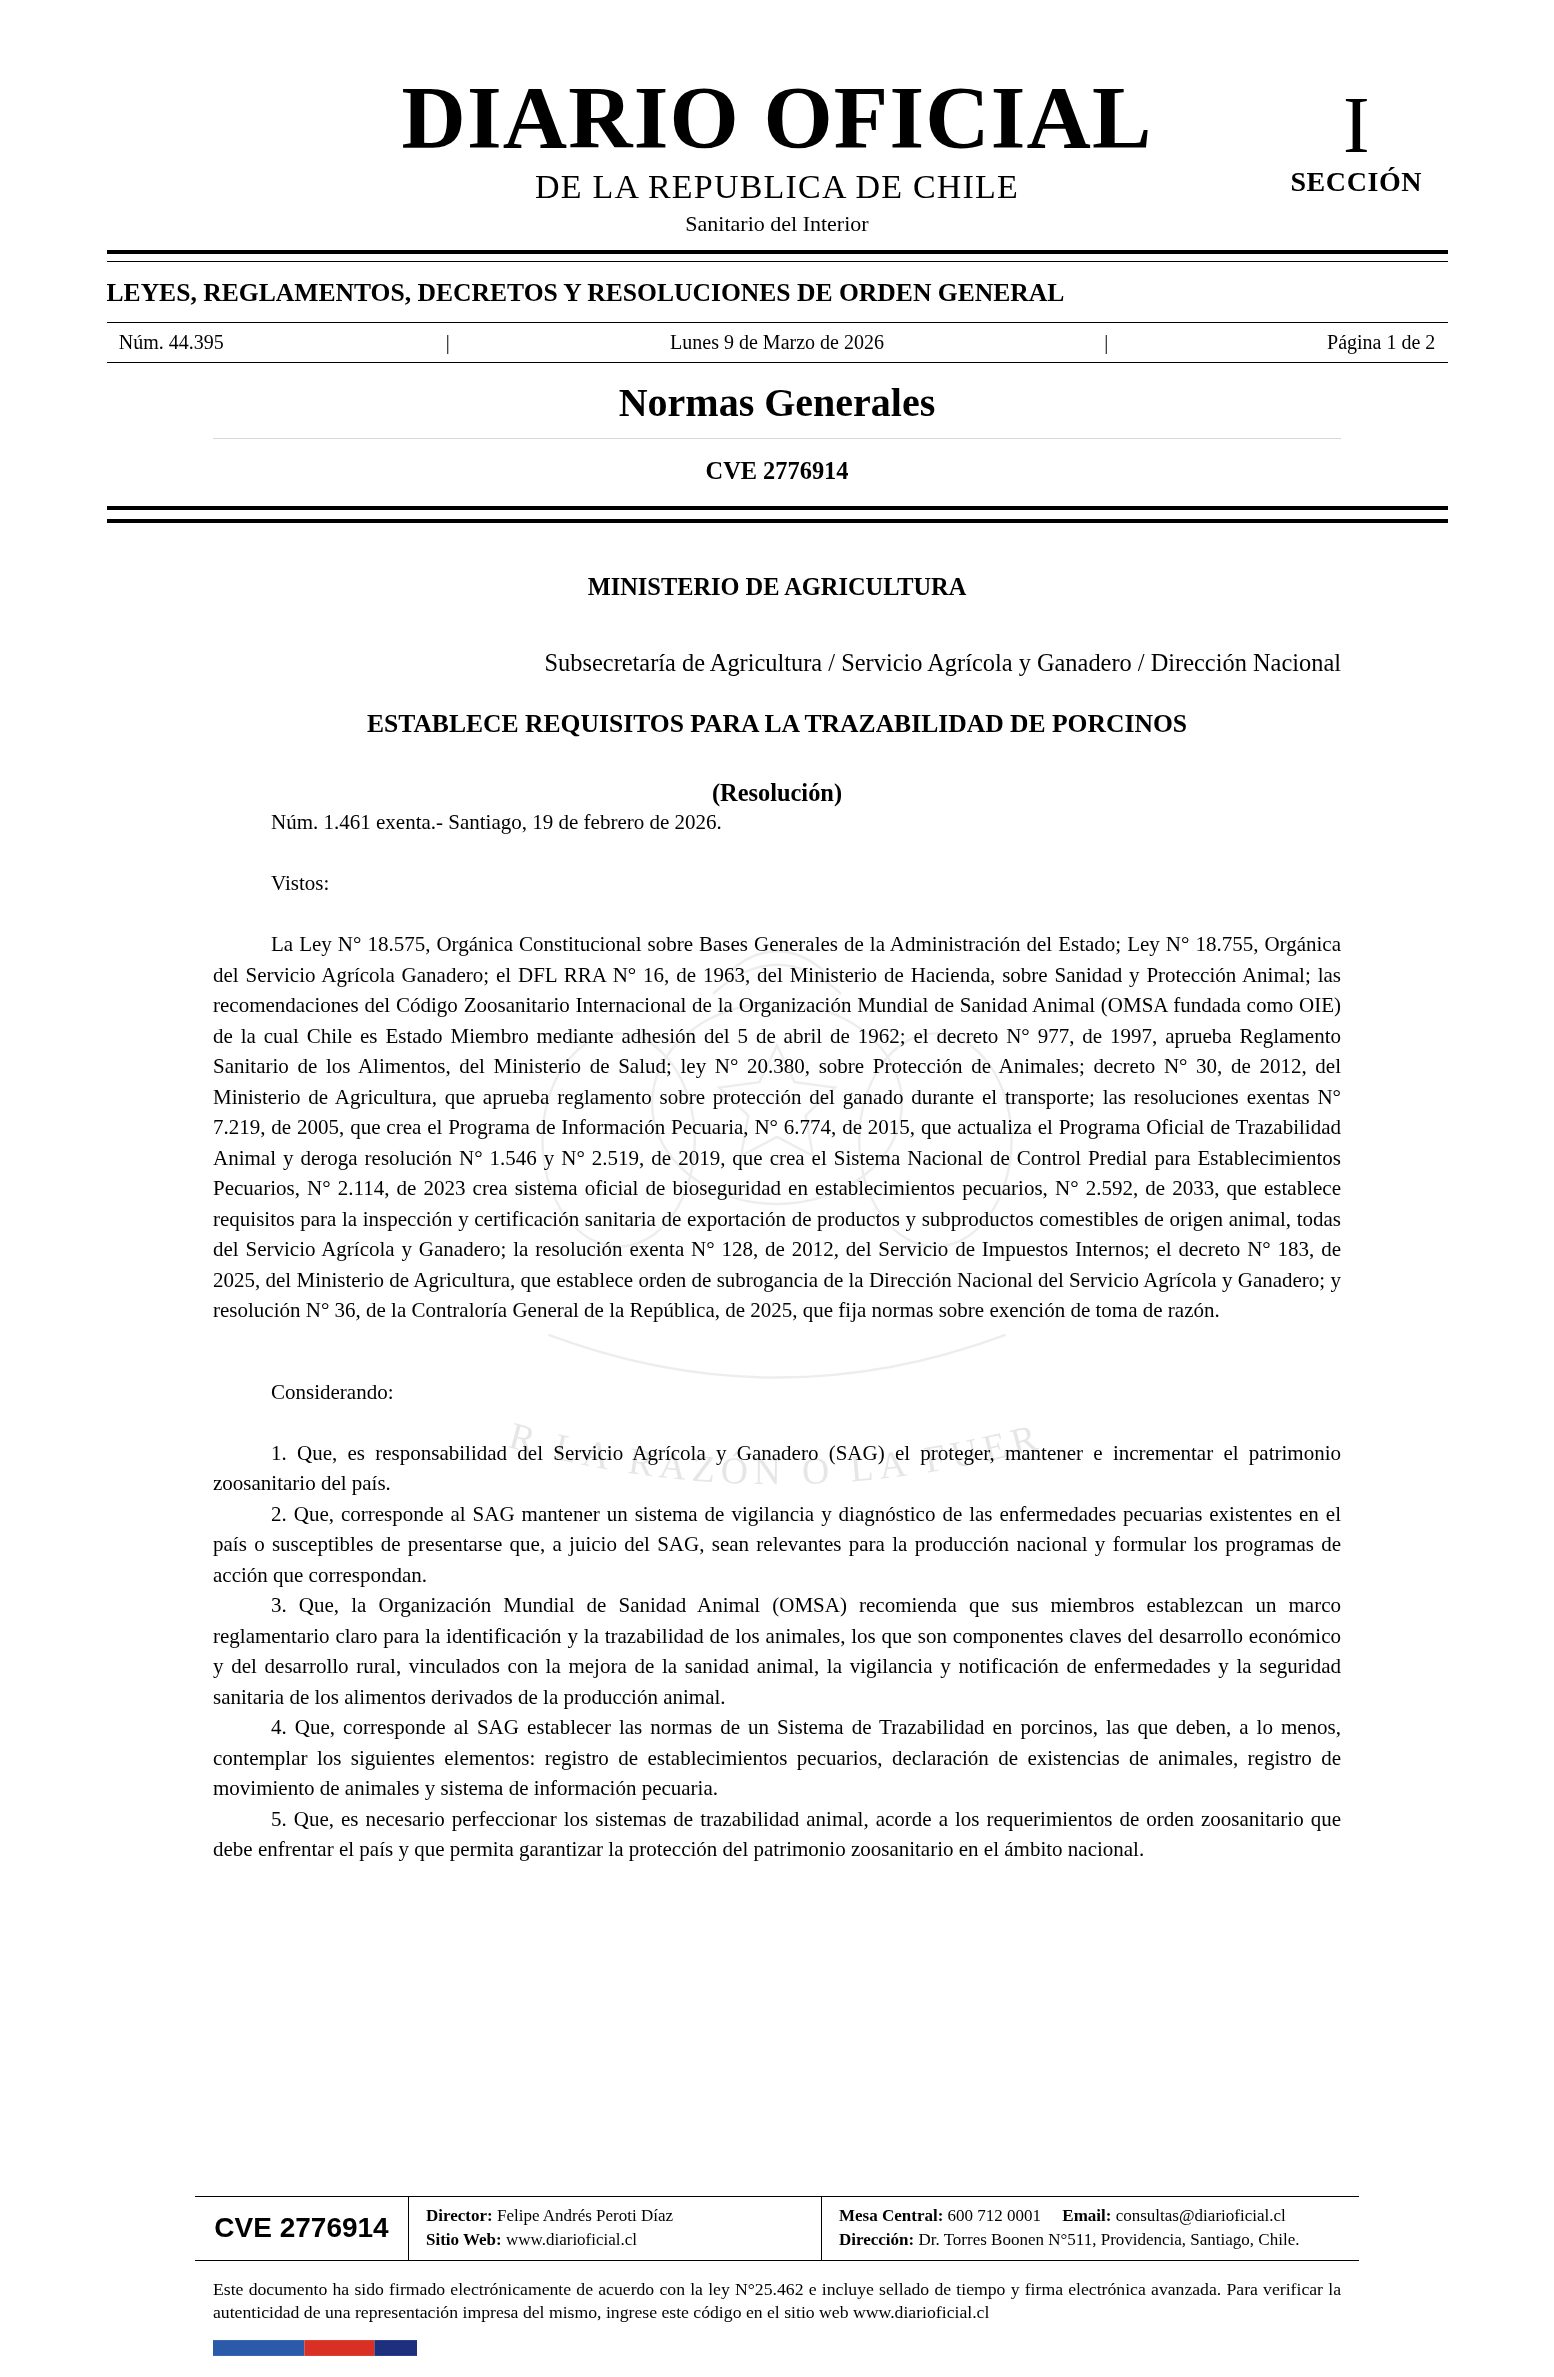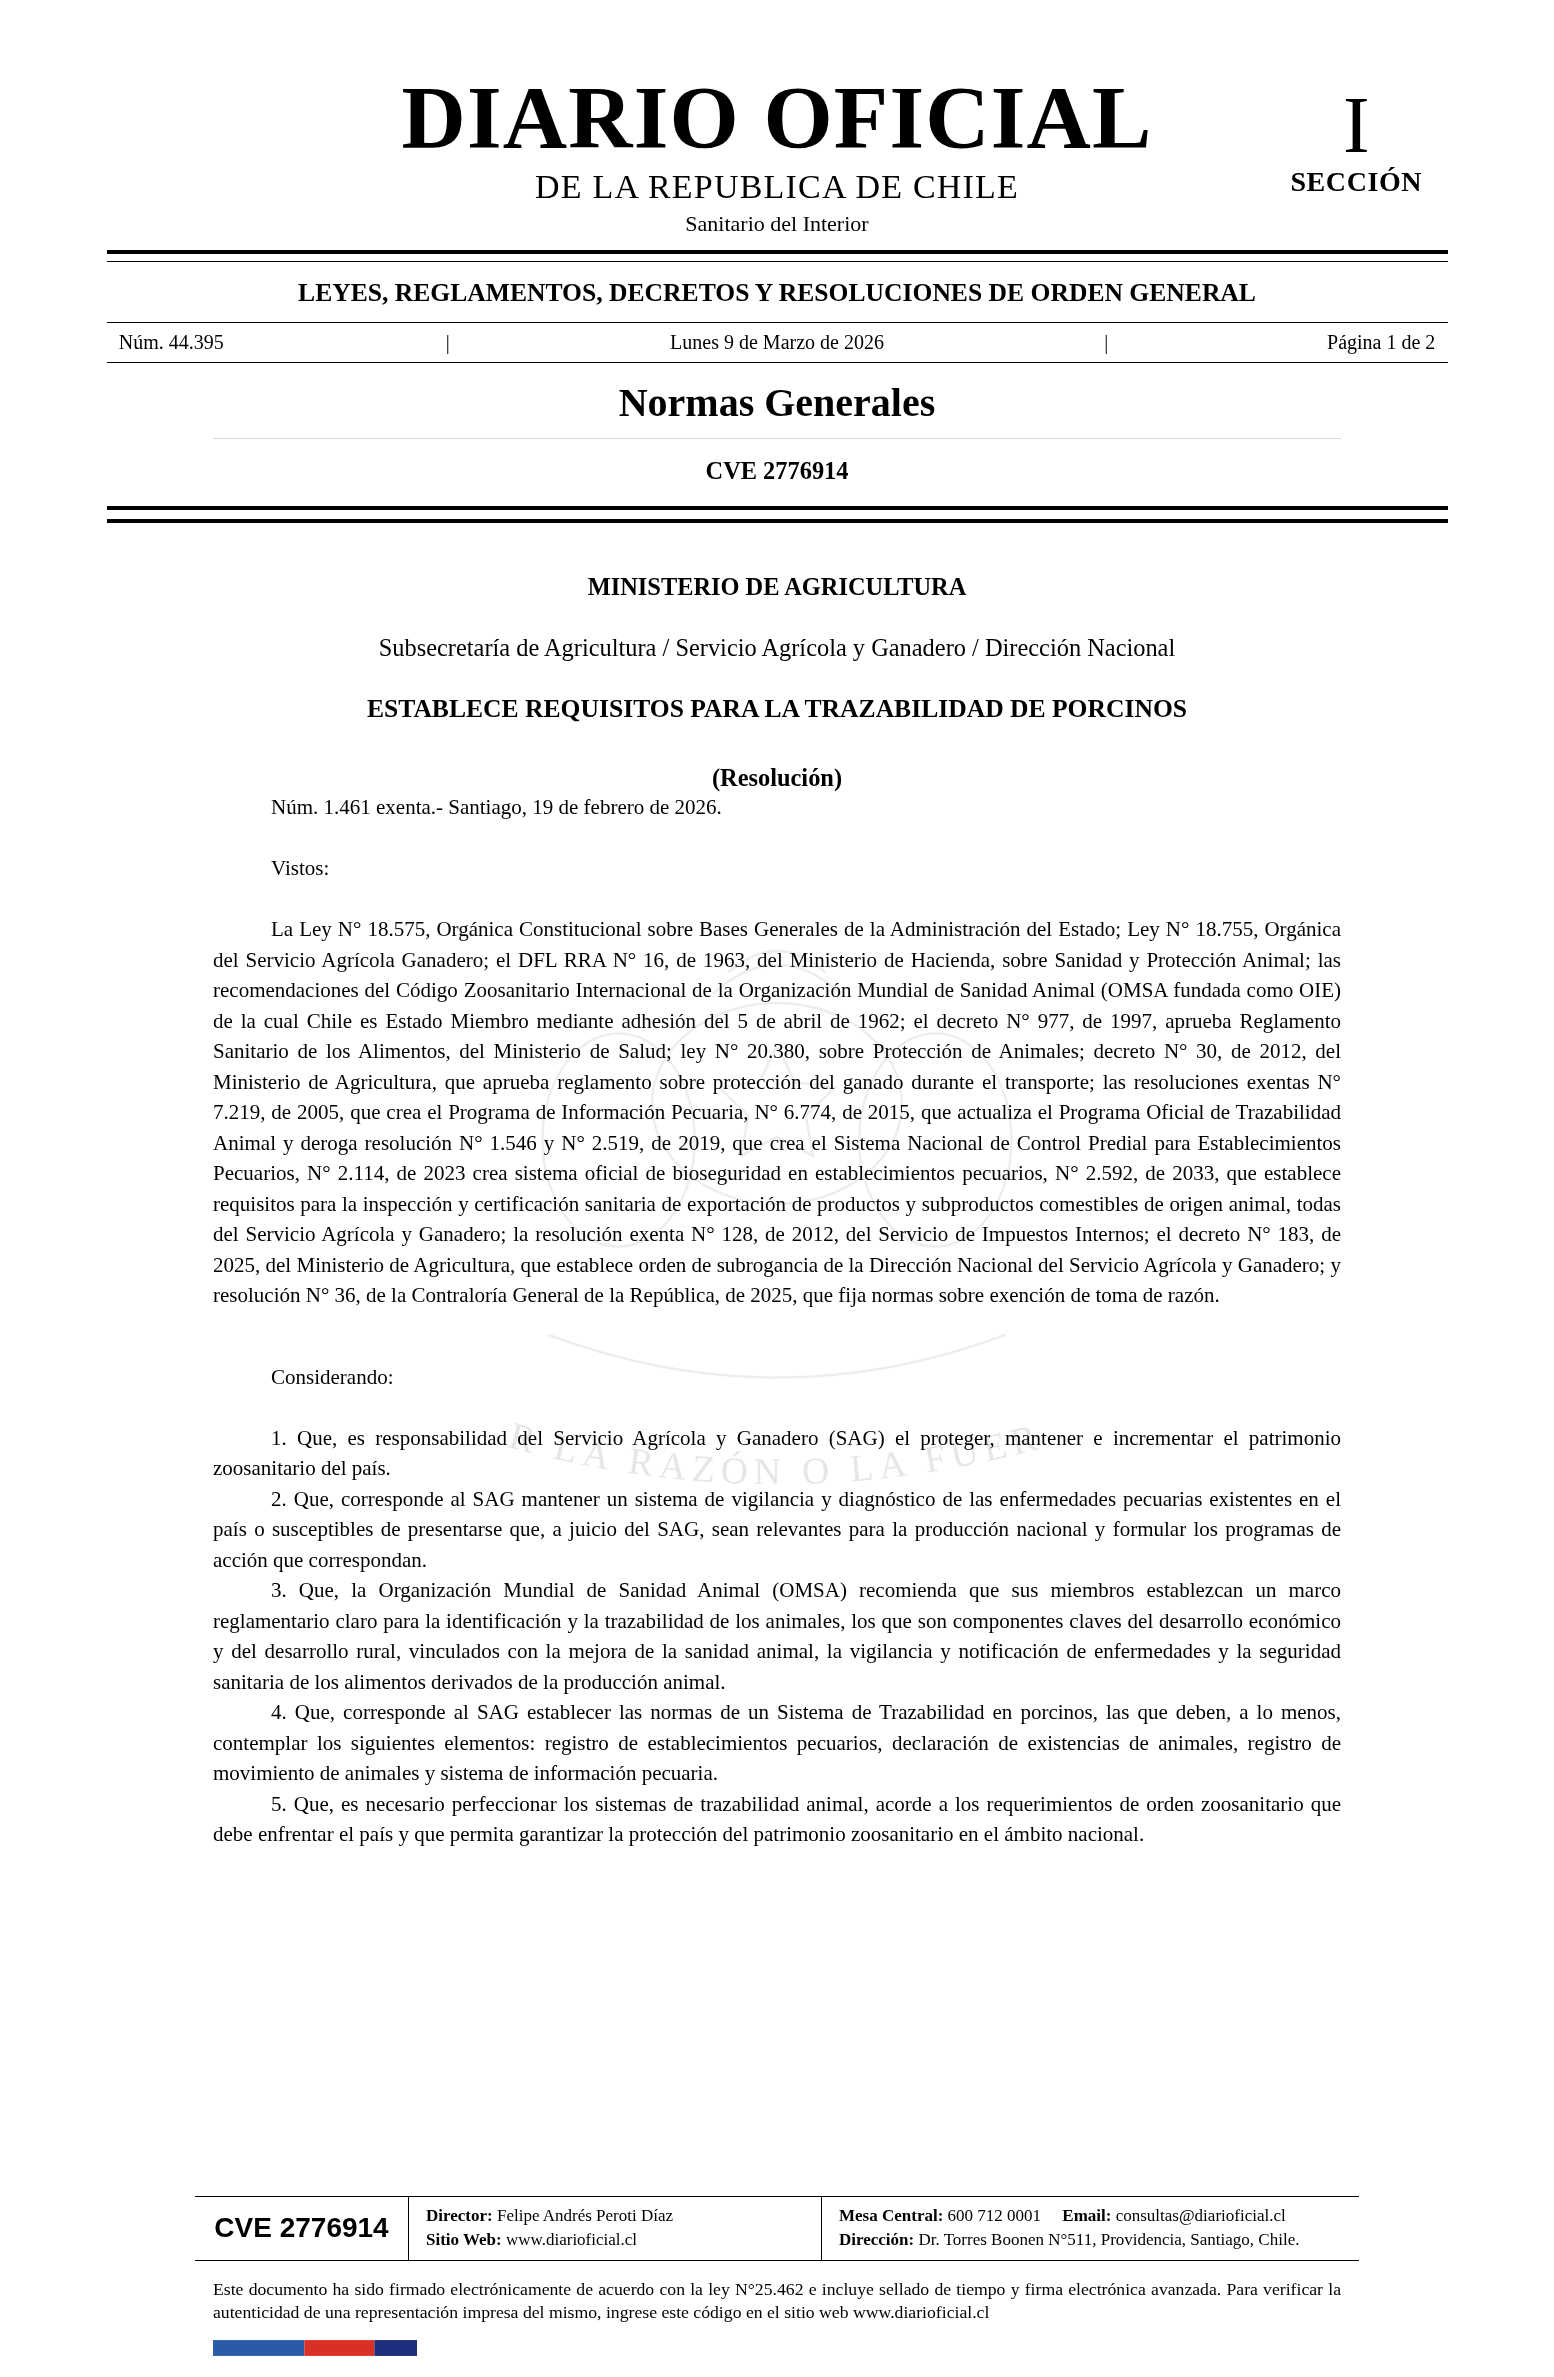--- a/index.html
+++ b/index.html
@@ -15,36 +15,36 @@
   .masthead { position:relative; padding-top:72px; }
   .m-center { text-align:center; }
   .m-title { font-size:89px; font-weight:bold; line-height:1.02; letter-spacing:1.2px; }
   .m-sub { font-size:34px; margin-top:4.9px; letter-spacing:1.2px; }
   .m-min { font-size:22px; margin-top:4.9px; }
   .section-block { position:absolute; right:15.2px; top:85px; width:152px; text-align:center; }
   .section-roman { font-size:80px; line-height:1; }
   .section-label { font-size:28px; font-weight:bold; margin-top:1.2px; letter-spacing:0.6px; }
 
   .rule-double-top { border-top:4.3px solid #000; border-bottom:1.8px solid #000; height:7.3px; margin-top:13.4px; }
-  .banner { font-size:25.6px; font-weight:bold; text-align:center; padding:16px 0 13.4px; }
+  .banner { font-size:25.6px; font-weight:bold; padding:16px 0 13.4px; }
   .rule { border:none; border-top:1.8px solid #000; margin:0; }
   .issue-row { display:flex; align-items:center; font-size:20px; padding:8px 12.2px; }
   .issue-left { flex:1; text-align:left; }
   .issue-center { flex:2; text-align:center; }
   .issue-right { flex:1; text-align:right; }
   .issue-sep { padding:0 6.1px; }
   .normas { font-size:40px; font-weight:bold; text-align:center; margin-top:16px; }
   .rule-light { border:none; border-top:1.2px solid #d8d8d8; width:1128px; margin:12.2px auto 0; }
   .cve-top { font-size:24.4px; font-weight:bold; text-align:center; margin-top:18.3px; }
   .rule-double-heavy { border-top:4.9px solid #000; border-bottom:4.9px solid #000; height:9.1px; margin-top:21px; }
 
   
   .doc-head { text-align:center; }
   .h-min { font-size:24.4px; font-weight:bold; margin-top:50px; }
-  .h-sub { font-size:24.4px; margin-top:33px; }
+  .h-sub { font-size:24.4px; margin-top:48px;text-align:right; }
   .h-title { font-size:25.6px; font-weight:bold; margin-top:32px; }
   .h-type { font-size:24.4px; font-weight:bold; margin-top:40px; }
 
   
   .doc-body { font-size:21px; line-height:30.5px; }
   .doc-body p { text-align:justify; text-indent:58px; margin:0; }
   .doc-body p.noj { text-align:left; }
   p.sp { margin-top:30.5px; }
   p.sp-big { margin-top:51px; }
 

